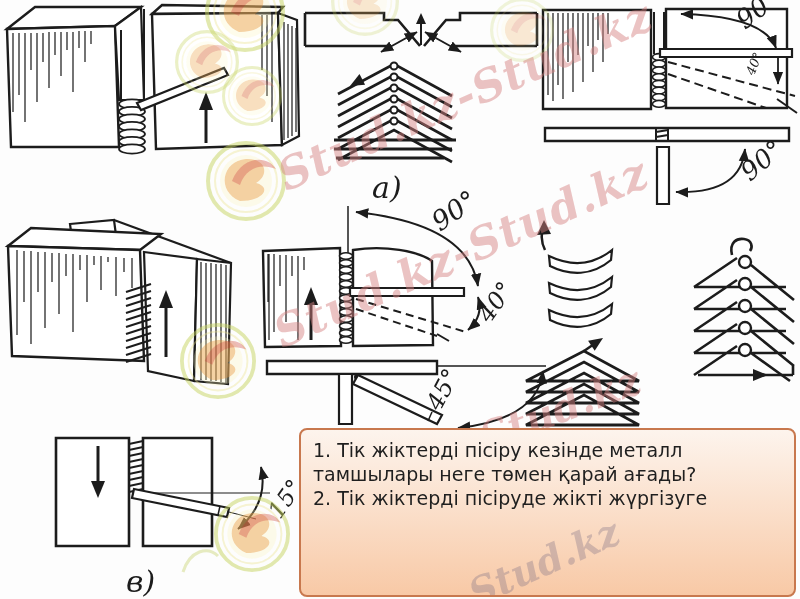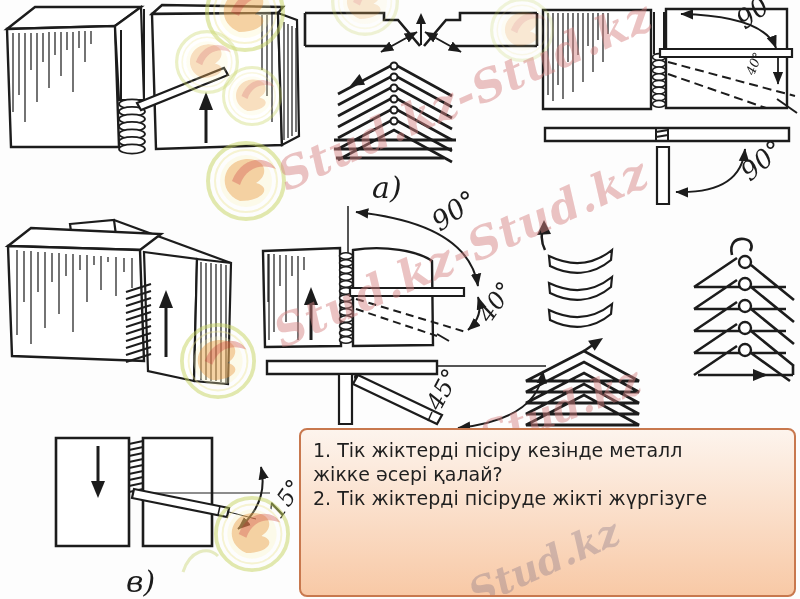--- a/index.html
+++ b/index.html
@@ -267,17 +267,17 @@
 
   <div class="wm-layer">
     <div class="wm-text wm1">Stud.kz-Stud.kz</div>
     <div class="wm-text wm2">Stud.kz-Stud.kz</div>
     <div class="wm-text wm4">Stud.kz</div>
   </div>
 
   <div class="qbox">
     <div class="wm-box">Stud.kz</div>
     <div class="qline">1. Тік жіктерді пісіру кезінде металл</div>
-    <div class="qline">жікке әсері қалай?</div>
+    <div class="qline">тамшылары неге төмен қарай ағады?</div>
     <div class="qline">2. Тік жіктерді пісіруде жікті жүргізуге</div>
   </div>
 
 </div>
 
 </body></html>

